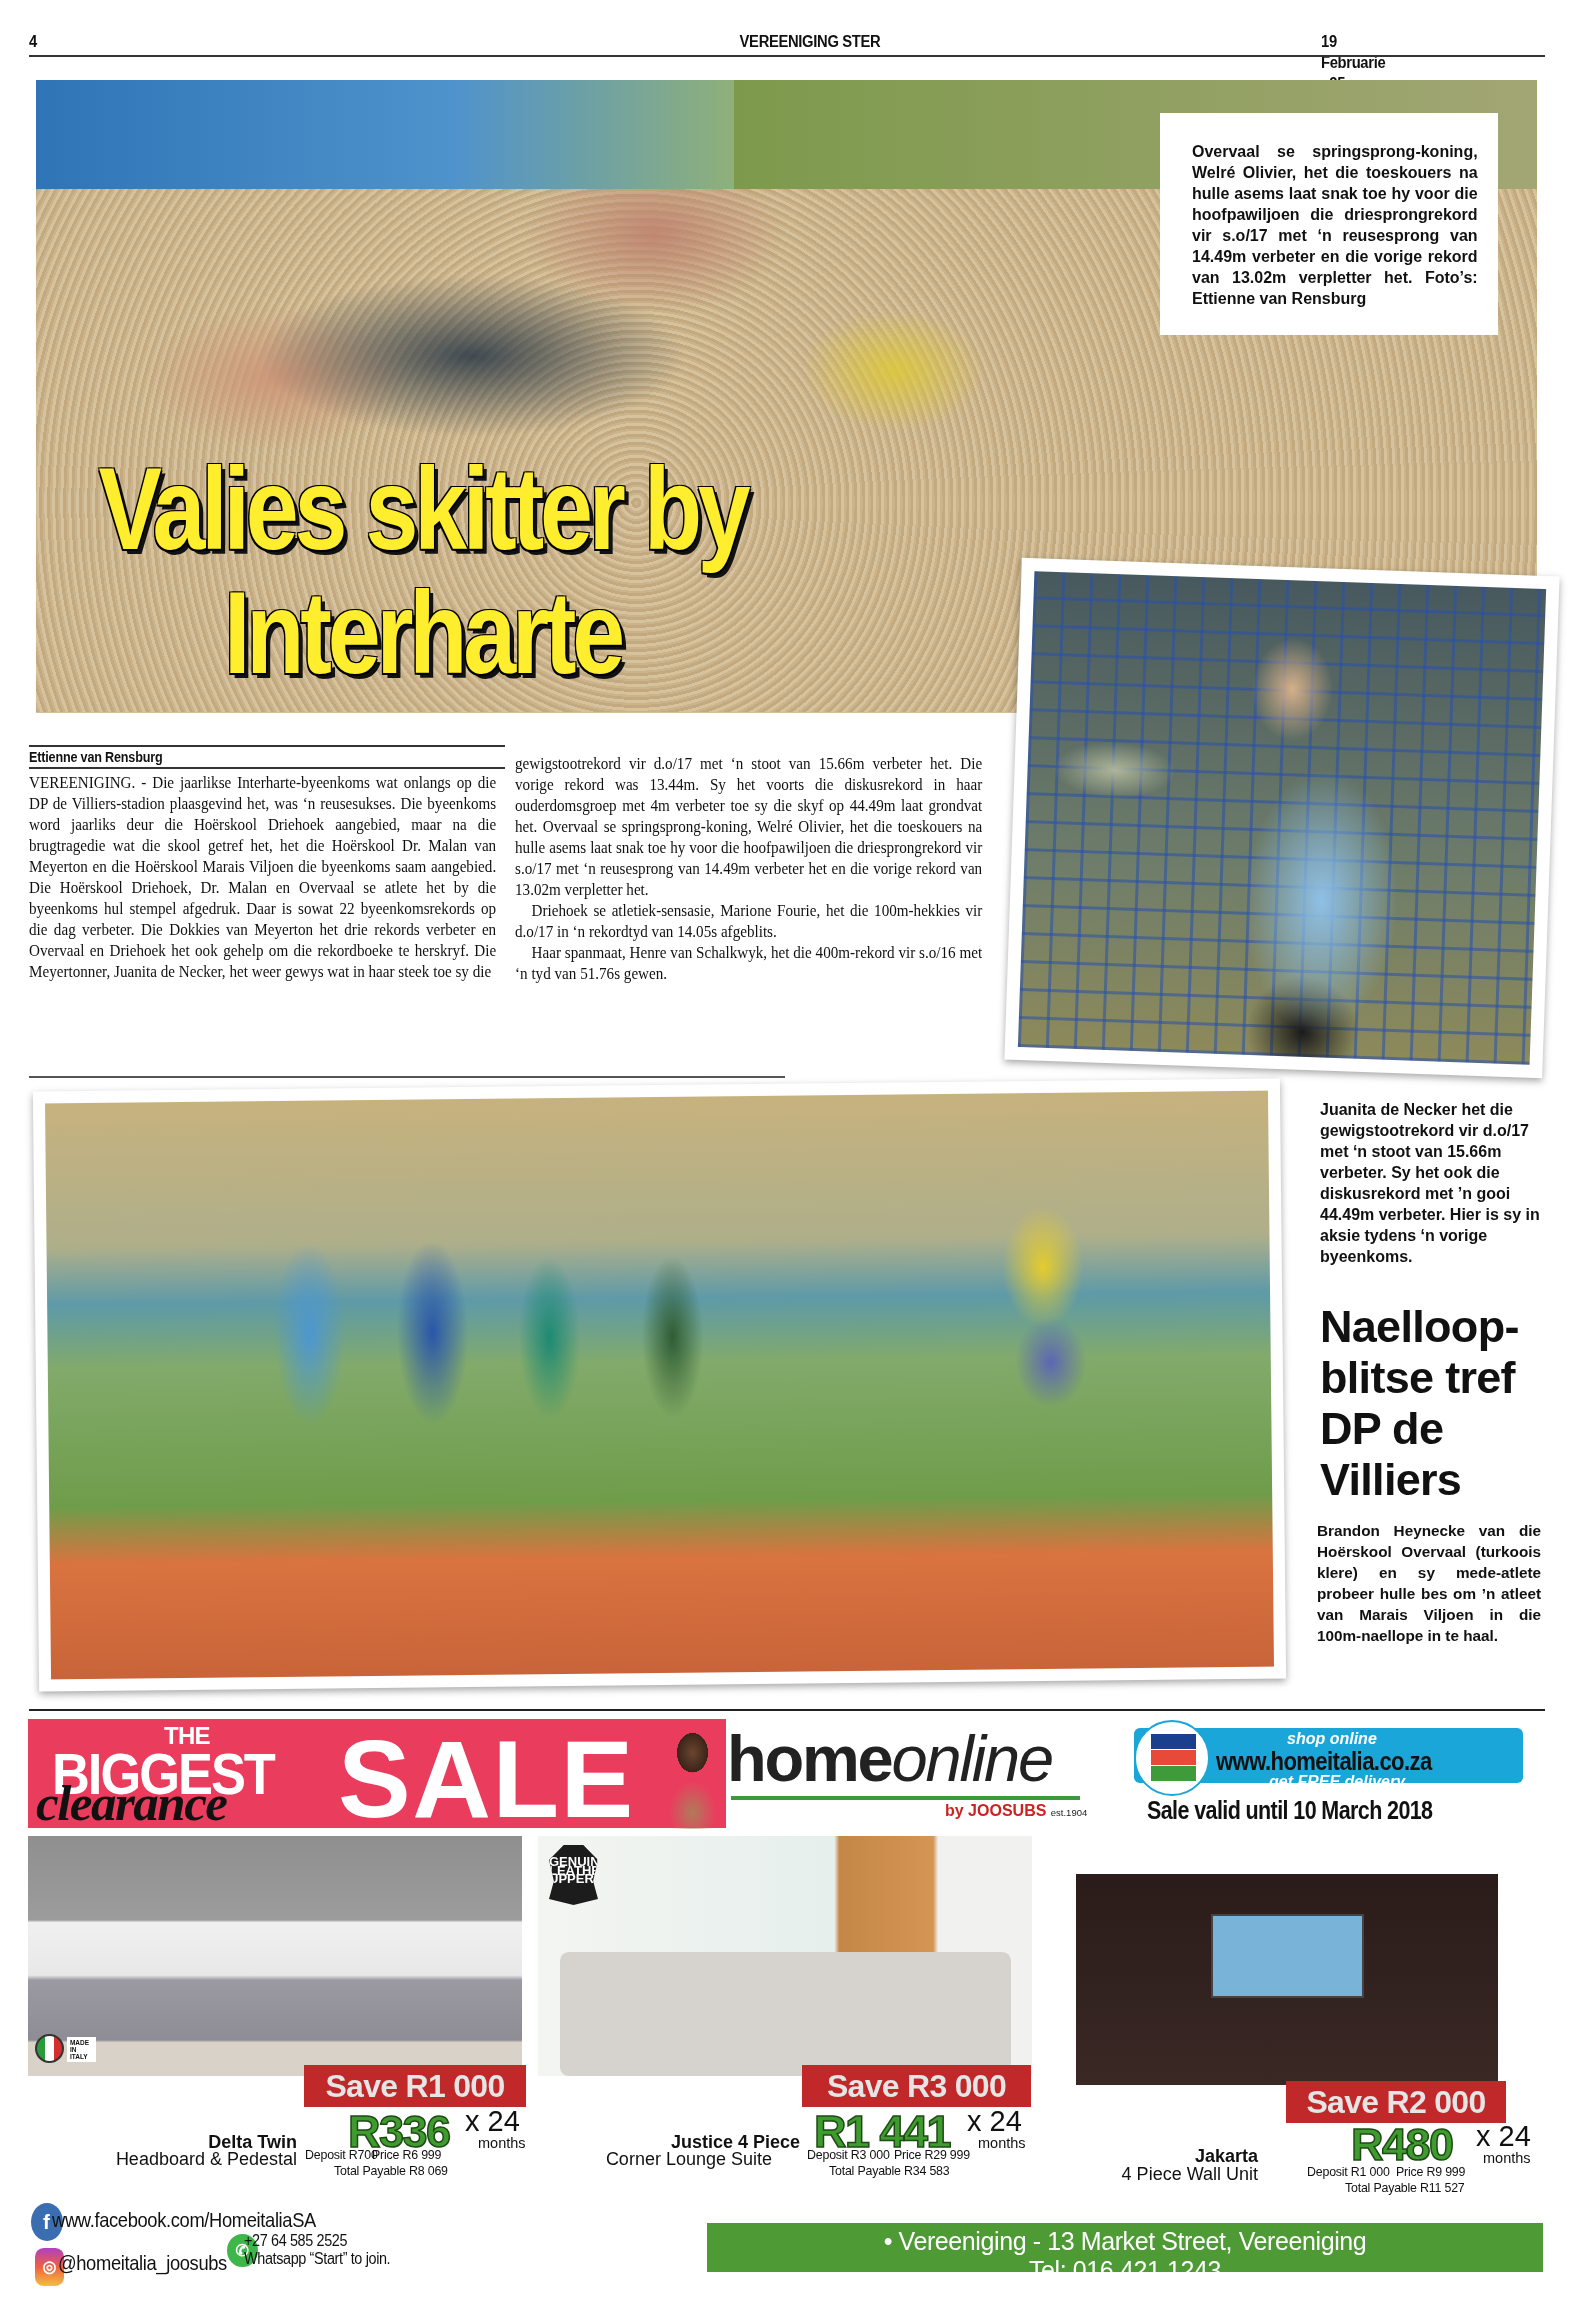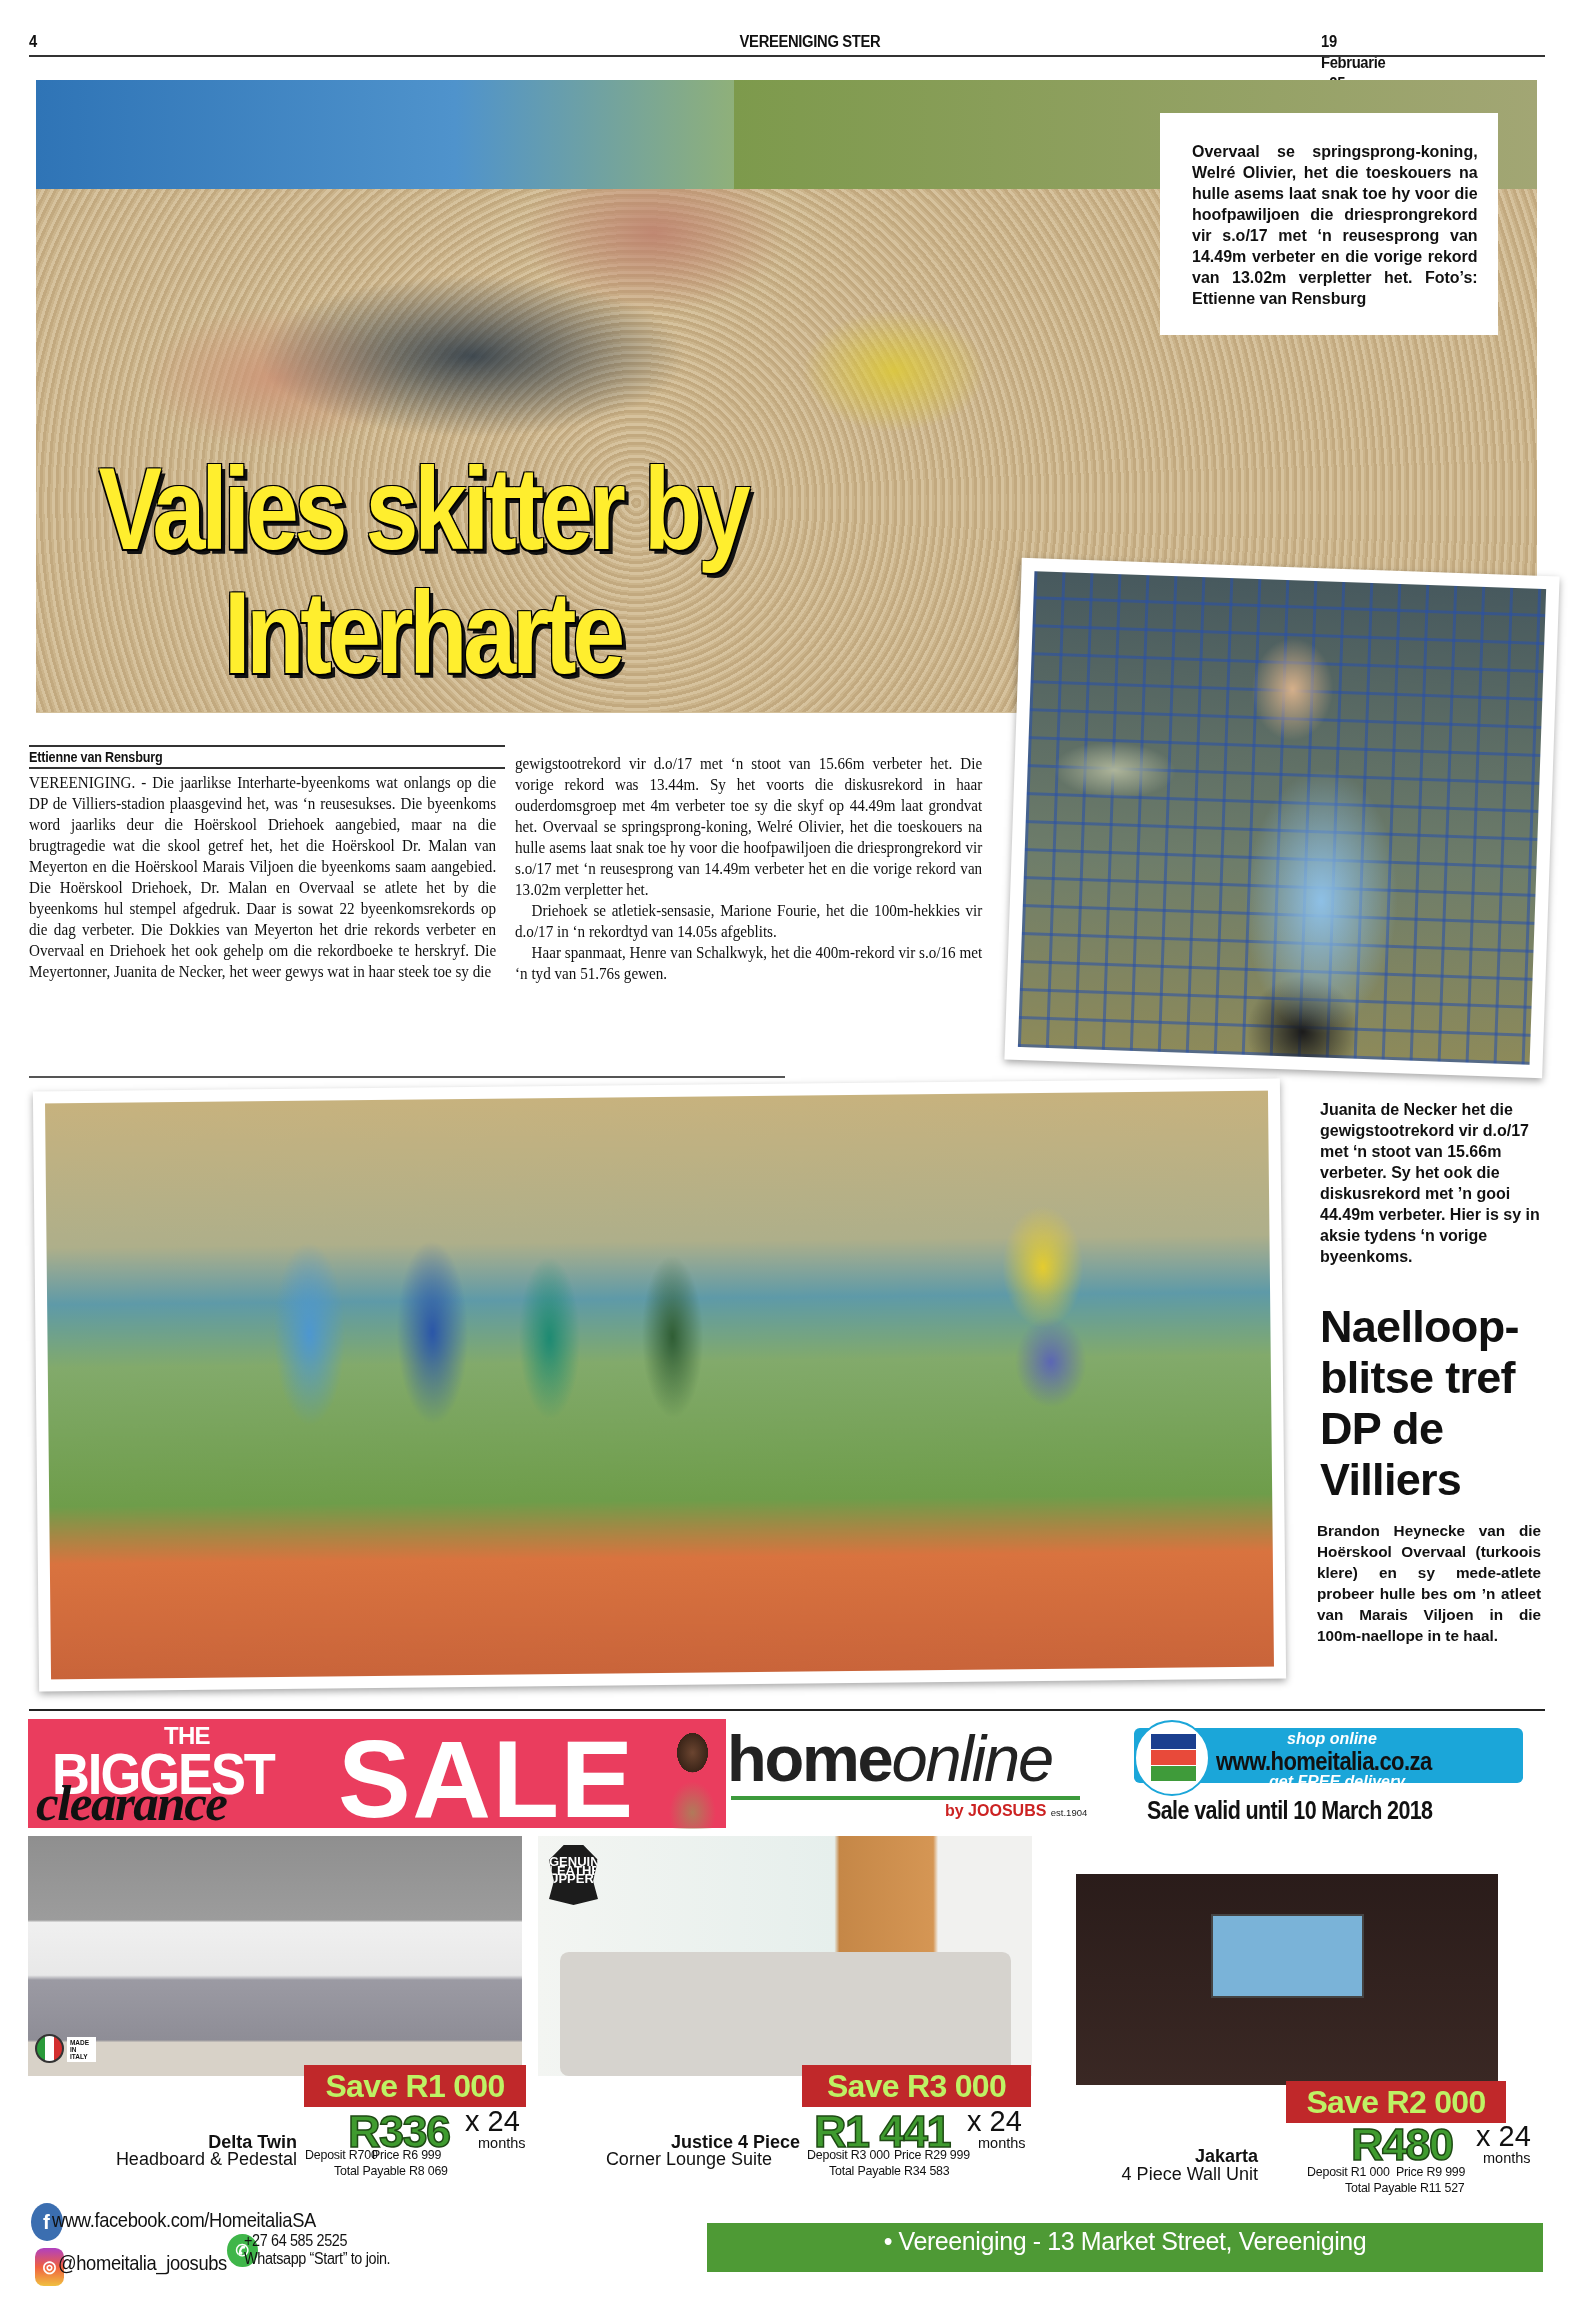--- a/index.html
+++ b/index.html
@@ -81,21 +81,21 @@
 .valid{left:1147px;top:1796px;font-size:25px;font-weight:bold;letter-spacing:-0.7px;transform:scaleX(.86);transform-origin:left}
 .prod-img{top:1836px;height:240px}
 .p1{left:28px;width:494px;background:linear-gradient(180deg,#8f8f8f 0%,#9c9c9c 35%,#f0f0f0 36%,#e8e8e8 58%,#9b9aa3 60%,#8e8d96 85%,#d8d2c8 86%)}
 .p2{left:538px;width:494px;background:linear-gradient(90deg,#f3f5f2 0%,#e6efec 60%,#c58747 61%,#d59654 80%,#f1f1ef 81%);}
 .p2 .sofa{position:absolute;left:22px;top:116px;width:451px;height:124px;background:#d6d3ce;border-radius:8.7px}
 .p3{left:1076px;width:422px;top:1874px;height:211px;background:linear-gradient(180deg,#2a1c1a,#3a2824)}
 .p3 .tv{position:absolute;left:135px;top:40px;width:153px;height:84px;background:#7ab3d8;border:2.9px solid #444}
 .leather{left:549px;top:1845px;width:49px;height:60px;background:#1c1c1c;clip-path:polygon(30% 0,70% 0,100% 25%,90% 60%,100% 90%,50% 100%,0 90%,10% 60%,0 25%);color:#fff;font-size:13px;font-weight:bold;text-align:center;padding-top:13px;line-height:8.7px}
 .italy-badge{left:35px;top:2034px;width:29px;height:29px;border-radius:50%;background:linear-gradient(90deg,#2a9a3a 33%,#fff 33% 66%,#d32f2f 66%);border:2.2px solid #333}
 .italy-text{left:67px;top:2037px;font-size:6.5px;font-weight:bold;background:#fff;padding:1.5px 2.9px;width:29px;line-height:7.3px}
-.save{height:42px;background:#c0282a;color:#bef264;font-size:32px;font-weight:bold;text-align:center;line-height:42px;letter-spacing:-0.7px}
+.save{height:42px;background:#c0282a;color:#e5e5e5;font-size:32px;font-weight:bold;text-align:center;line-height:42px;letter-spacing:-0.7px}
 .s1{left:304px;top:2065px;width:222px}
 .s2{left:802px;top:2065px;width:229px}
 .s3{left:1286px;top:2081px;width:220px}
 .price{font-size:45px;font-weight:bold;color:#3f9b2f;letter-spacing:-1.5px;-webkit-text-stroke:1.5px #1e4a14;line-height:45px}
 .x24{font-size:29px;line-height:29px}
 .months{font-size:14.5px}
 .pr1{left:348px;top:2109px}.pr1x{left:465px;top:2107px}.pr1m{left:478px;top:2135px}
 .pr2{left:814px;top:2109px}.pr2x{left:967px;top:2107px}.pr2m{left:978px;top:2135px}
 .pr3{left:1351px;top:2122px}.pr3x{left:1476px;top:2122px}.pr3m{left:1483px;top:2150px}
 .pname{font-size:18px;font-weight:bold;text-align:right}
@@ -231,14 +231,15 @@
 
 <div class="abs ico fb">f</div>
 <div class="abs social fbt">www.facebook.com/HomeitaliaSA</div>
 <div class="abs ico ig">◎</div>
 <div class="abs social igt">@homeitalia_joosubs</div>
 <div class="abs ico wa">✆</div>
 <div class="abs social wat1">+27 64 585 2525</div>
 <div class="abs social wat2">Whatsapp “Start” to join.</div>
 <div class="abs addr">
   <div class="addr1">• Vereeniging  -  13 Market Street, Vereeniging</div>
+  <div class="addr2">Tel: 016 421 1243</div>
 </div>
 
 
 </body></html>

